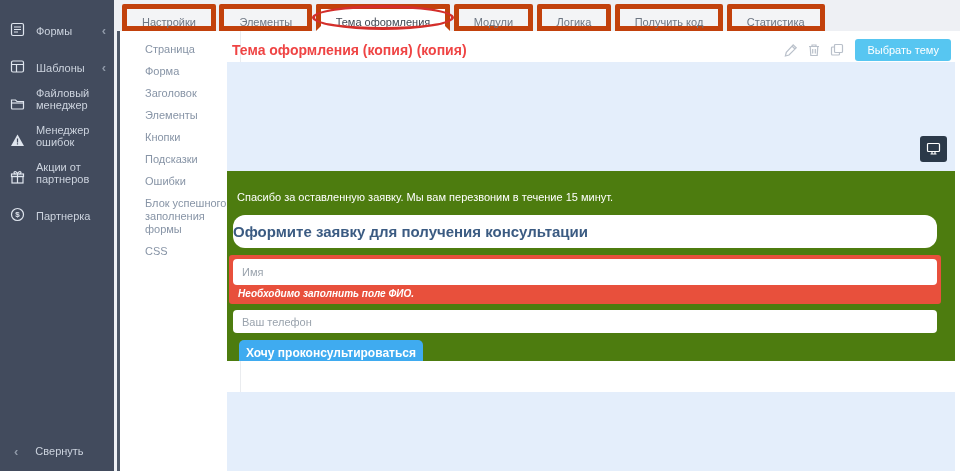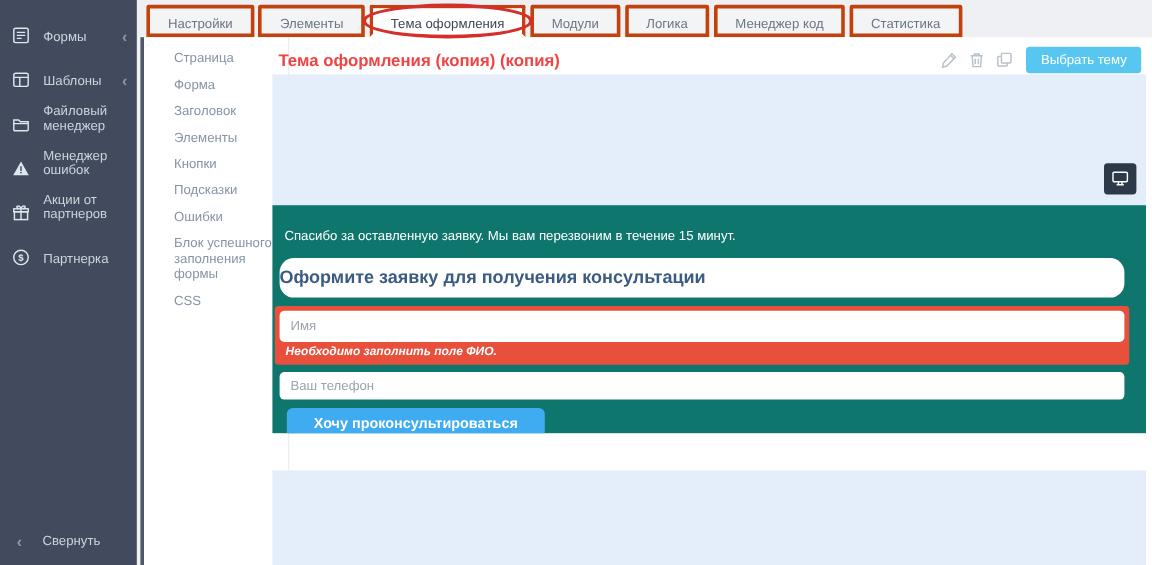--- a/index.html
+++ b/index.html
@@ -14,21 +14,21 @@
   .chev { color:#8f99a8; font-size:13px; font-weight:bold; line-height:1; }
   .chev::before { content:"‹"; }
   .collapse { position:absolute; left:0; bottom:8px; width:114px; display:flex; align-items:center; height:24px; padding:0 10px; color:#ccd3de; font-size:11px; cursor:pointer; }
   .collapse .chev { margin-right:17px; margin-left:4px; }
 
   
   .main { position:absolute; left:114px; top:0; right:0; bottom:0; background:#eef0f4; }
 
   
   .tabbar { position:absolute; left:0; top:0; right:0; height:31px; padding:4px 0 0 8px; white-space:nowrap; }
-  .tab { display:inline-block; height:27px; line-height:26px; padding:0 15px; font-size:11px; color:#6d7683; background:#f3f4f6; border:3px solid #c2410c; margin-right:-1px; cursor:pointer; position:relative; vertical-align:top; border-radius:2px 2px 0 0; }
+  .tab { display:inline-block; height:27px; line-height:26px; padding:0 15px; font-size:11px; color:#6d7683; background:#f3f4f6; border:5px solid #c2410c; margin-right:-1px; cursor:pointer; position:relative; vertical-align:top; border-radius:2px 2px 0 0; }
   .tab.active { background:#fff; color:#3f4752; border-bottom-color:#fff; z-index:3; }
   .annotation-ellipse { position:absolute; left:-9px; right:-9px; top:-4px; bottom:-4px; border:3px solid #d42f2b; border-radius:50%; pointer-events:none; }
 
   
   .panel { position:absolute; left:3px; top:31px; right:0; bottom:0; background:#fff; z-index:2; }
   .panel-scrollbar { position:absolute; left:0; top:0; bottom:0; width:3px; background:#4e5868; }
 
   
   .theme-nav { position:absolute; left:3px; top:0; bottom:0; width:121px; border-right:1px solid #eaecef; padding:12px 6px 0 25px; }
   .tn-item { display:flex; justify-content:space-between; align-items:flex-start; font-size:11px; line-height:13px; color:#8794a6; margin-bottom:9px; cursor:pointer; }
@@ -38,31 +38,31 @@
   .content { position:absolute; left:103px; top:0; right:0; bottom:0; }
   .content-header { display:flex; align-items:center; height:30px; padding:8px 9px 0 12px; }
   .content-title { flex:1; font-size:14px; font-weight:bold; color:#ef4444; }
   .action-icon { width:14px; height:14px; margin-left:9px; color:#b9c0ca; cursor:pointer; }
   .choose-theme-btn { margin-left:11px; height:22px; line-height:22px; padding:0 12px; background:#57c6f1; color:#fff; font-size:11px; border:none; border-radius:3px; cursor:pointer; font-family:inherit; }
 
   
   .preview { position:absolute; left:7px; top:31px; width:728px; bottom:0; }
   .pv-top { height:109px; background:#e4eefb; }
   .pv-bottom { position:absolute; left:0; right:0; top:330px; bottom:0; background:#e4eefb; }
-  .pv-form { height:190px; background:#0f766e; overflow:hidden; }
+  .pv-form { height:190px; background:#4d7c0f; overflow:hidden; }
   .device-btn { position:absolute; top:74px; right:8px; width:27px; height:26px; background:#2b3949; border-radius:3px; display:flex; align-items:center; justify-content:center; cursor:pointer; color:#fff; }
 
   .pv-thanks { margin:20px 0 0 10px; color:#fff; font-size:11px; }
   .pv-heading { margin:12px 18px 0 6px; height:33px; line-height:33px; background:#fff; border-radius:12px; font-size:15px; font-weight:bold; color:#3b5b82; }
   .pv-error-wrap { margin:7px 14px 0 2px; background:#e8503c; border-radius:3px; padding:4px 4px 5px 4px; }
   .pv-input { display:block; width:100%; height:26px; border:none; border-radius:4px; background:#fff; font-size:11px; padding:0 9px; color:#4a4f59; font-family:inherit; outline:none; }
   .pv-input::placeholder { color:#9aa3ad; }
   .pv-error-text { margin:3px 0 0 5px; color:#fff; font-size:10px; font-weight:bold; font-style:italic; }
   .pv-phone { margin:6px 18px 0 6px; width:calc(100% - 24px); height:23px; }
-  .pv-submit { display:block; margin:7px 0 0 12px; width:215px; height:25px; background:#3fabf0; color:#fff; border:none; border-radius:5px; font-size:12px; font-weight:bold; cursor:pointer; font-family:inherit; }
+  .pv-submit { display:block; margin:7px 0 0 12px; width:184px; height:25px; background:#3fabf0; color:#fff; border:none; border-radius:5px; font-size:12px; font-weight:bold; cursor:pointer; font-family:inherit; }
 </style>
 </head>
 <body>
 
 <div class="sidebar">
   <div class="side-item">
     <span class="icn">
       <svg width="15" height="15" viewBox="0 0 15 15" fill="none" stroke="currentColor" stroke-width="1.2">
           <rect x="1.5" y="1.5" width="12" height="12" rx="1.5"></rect>
           <path d="M4 5h7M4 7.5h7M4 10h4"></path>
@@ -129,21 +129,21 @@
 
   <div class="tabbar">
     <span class="tab">Настройки</span>
     <span class="tab">Элементы</span>
     <span class="tab active">
       <span>Тема оформления</span>
       <span class="annotation-ellipse"></span>
     </span>
     <span class="tab">Модули</span>
     <span class="tab">Логика</span>
-    <span class="tab">Менеджер код</span>
+    <span class="tab">Получить код</span>
     <span class="tab">Статистика</span>
   </div>
 
   <div class="panel">
     <div class="panel-scrollbar"></div>
 
     <div class="theme-nav">
       <div class="tn-item">
           <span>Страница</span>
         </div>

